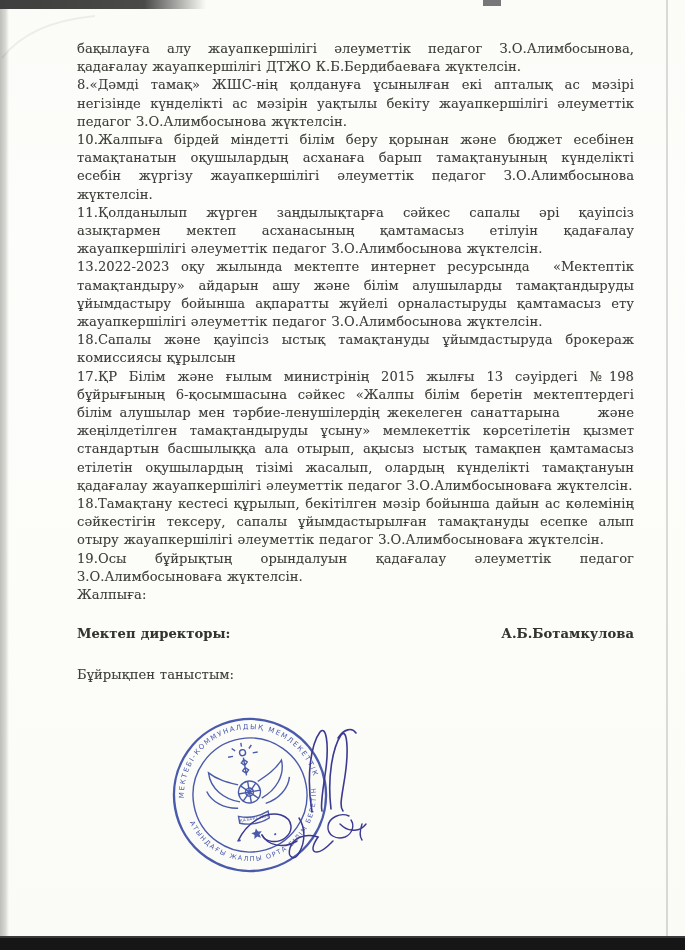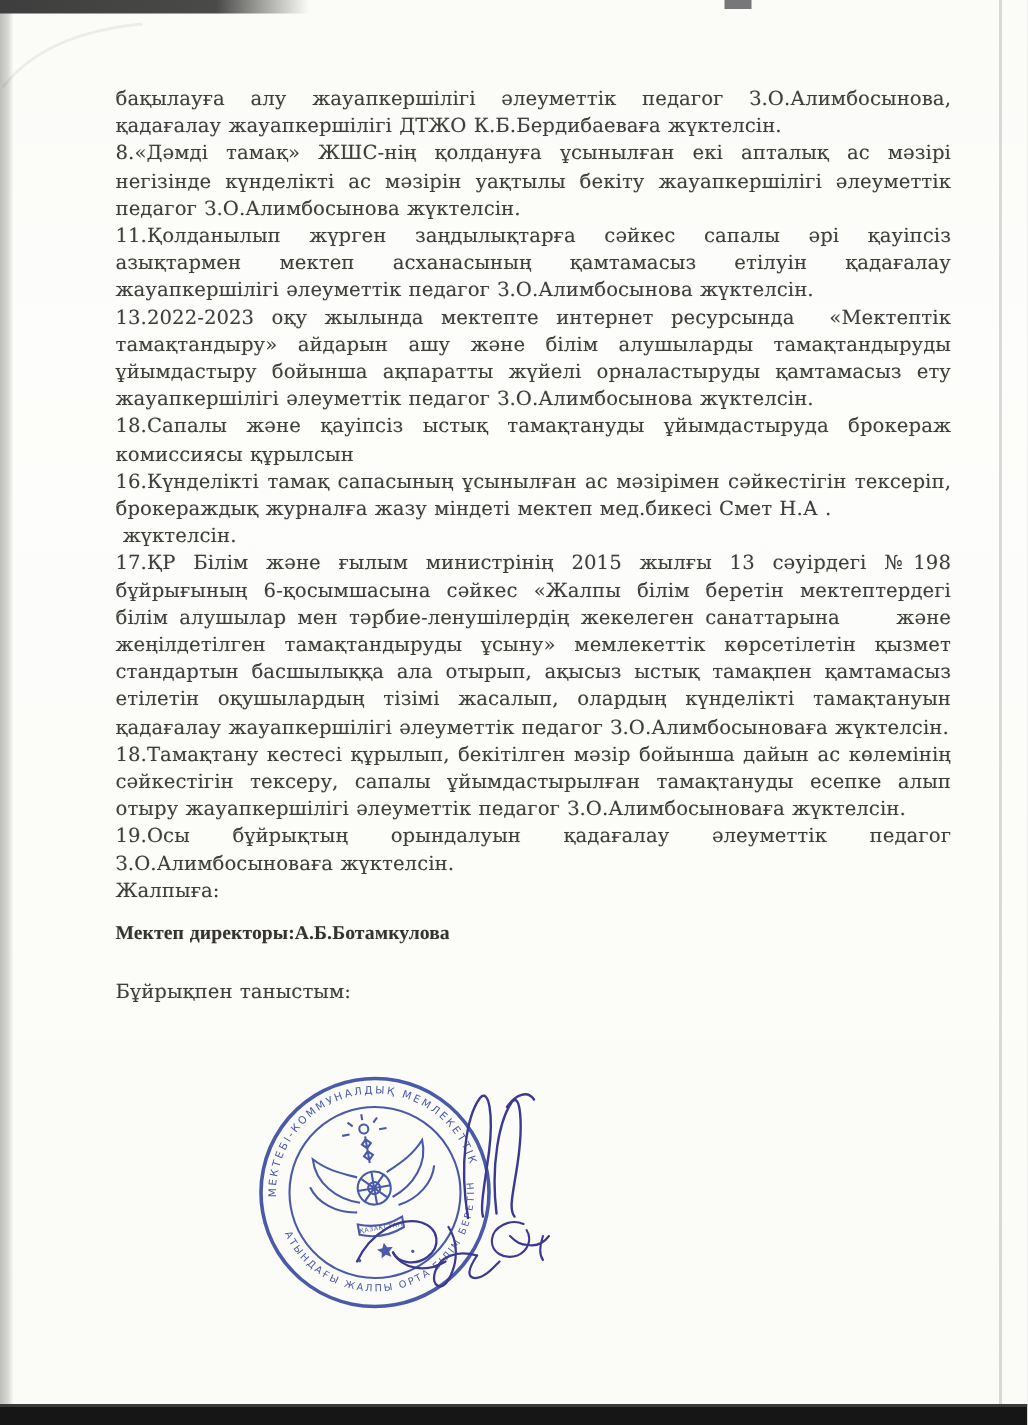--- a/index.html
+++ b/index.html
@@ -14,52 +14,51 @@
   .edge-left{position:absolute;left:0;top:0;width:9px;height:950px;
     background:linear-gradient(90deg,#bdbdb9,#d8d8d4 60%,rgba(216,216,212,0));}
   .edge-top{position:absolute;left:0;top:0;width:206px;height:9px;
     background:linear-gradient(90deg,#3e3e3e 0%,#4a4a48 70%,rgba(74,74,72,0));}
   .edge-top2{position:absolute;left:483px;top:0;width:18px;height:6px;background:#56565a;opacity:.8;}
   .edge-right{position:absolute;left:666px;top:0;width:2px;height:938px;background:rgba(110,110,110,.25);}
   .bottom-bar{position:absolute;left:0;top:936px;width:685px;height:14px;background:#161616;border-top:2px solid #3a3a3a;}
   .curl{position:absolute;left:0;top:0;width:120px;height:70px;pointer-events:none;}
   
   .textcol{
-    position:absolute;left:77px;top:58px;width:557px;
+    position:absolute;left:77px;top:40px;width:557px;
     font-size:13px;line-height:18.2px;color:#3f3e3a;
     text-align:justify;letter-spacing:.1px;word-spacing:.6px;
     text-shadow:.3px .3px .6px rgba(64,63,59,.30);
   }
   .textcol p{margin:0;white-space:pre-wrap;}
-  .sigrow{display:flex;justify-content:flex-start;margin-top:9px;font-weight:bold;color:#34332f;font-family:Liberation Serif, serif;}
+  .sigrow{display:flex;justify-content:space-between;margin-top:21px;font-weight:bold;color:#34332f;}
   .ack{margin-top:22px;}
   .stampwrap{position:absolute;left:148px;top:698px;width:280px;height:195px;pointer-events:none;}
   .stampwrap svg{mix-blend-mode:multiply;}
 </style>
 </head>
 <body>
 
 <div class="page">
 
   <div class="edge-left"></div>
   <div class="edge-top"></div>
   <div class="edge-top2"></div>
   <div class="edge-right"></div>
   <svg class="curl" viewBox="0 0 120 70">
     <path d="M2,58 Q30,22 95,16" fill="none" stroke="rgba(0,0,0,0.06)" stroke-width="2"></path>
   </svg>
 
   <div class="textcol">
     <p>бақылауға алу жауапкершілігі әлеуметтік педагог З.О.Алимбосынова, қадағалау жауапкершілігі ДТЖО К.Б.Бердибаеваға жүктелсін.</p>
     <p>8.«Дәмді тамақ» ЖШС-нің қолдануға ұсынылған екі апталық ас мәзірі негізінде күнделікті ас мәзірін уақтылы бекіту жауапкершілігі әлеуметтік педагог З.О.Алимбосынова жүктелсін.</p>
+    <p>10.Жалпыға бірдей міндетті білім беру қорынан және бюджет есебінен тамақтанатын оқушылардың асханаға барып тамақтануының күнделікті есебін жүргізу жауапкершілігі әлеуметтік педагог З.О.Алимбосынова жүктелсін.</p>
     <p>11.Қолданылып жүрген заңдылықтарға сәйкес сапалы әрі қауіпсіз азықтармен мектеп асханасының қамтамасыз етілуін қадағалау жауапкершілігі әлеуметтік педагог З.О.Алимбосынова жүктелсін.</p>
     <p>13.2022-2023 оқу жылында мектепте интернет ресурсында  «Мектептік тамақтандыру» айдарын ашу және білім алушыларды тамақтандыруды ұйымдастыру бойынша ақпаратты жүйелі орналастыруды қамтамасыз ету     жауапкершілігі әлеуметтік педагог З.О.Алимбосынова жүктелсін.</p>
     <p>18.Сапалы және қауіпсіз ыстық тамақтануды ұйымдастыруда брокераж комиссиясы құрылсын</p>
-    <p>16.Күнделікті тамақ сапасының ұсынылған ас мәзірімен сәйкестігін тексеріп, брокераждық журналға жазу міндеті мектеп мед.бикесі Смет Н.А .
- жүктелсін.</p>
     <p>17.ҚР Білім және ғылым министрінің 2015 жылғы 13 сәуірдегі №198 бұйрығының 6-қосымшасына сәйкес «Жалпы білім беретін мектептердегі білім алушылар мен тәрбие-ленушілердің жекелеген санаттарына     және жеңілдетілген тамақтандыруды ұсыну» мемлекеттік көрсетілетін қызмет стандартын басшылыққа ала отырып, ақысыз ыстық тамақпен қамтамасыз етілетін оқушылардың тізімі жасалып, олардың күнделікті тамақтануын қадағалау жауапкершілігі әлеуметтік педагог З.О.Алимбосыноваға жүктелсін.</p>
     <p>18.Тамақтану кестесі құрылып, бекітілген мәзір бойынша дайын ас көлемінің сәйкестігін тексеру, сапалы ұйымдастырылған тамақтануды есепке алып отыру жауапкершілігі әлеуметтік педагог З.О.Алимбосыноваға жүктелсін.</p>
     <p>19.Осы бұйрықтың орындалуын қадағалау әлеуметтік педагог З.О.Алимбосыноваға жүктелсін.</p>
     <p>Жалпыға:</p>
 
     <div class="sigrow">
       <span>Мектеп директоры:</span>
       <span>А.Б.Ботамкулова</span>
     </div>
     <div class="ack">Бұйрықпен таныстым:</div>

